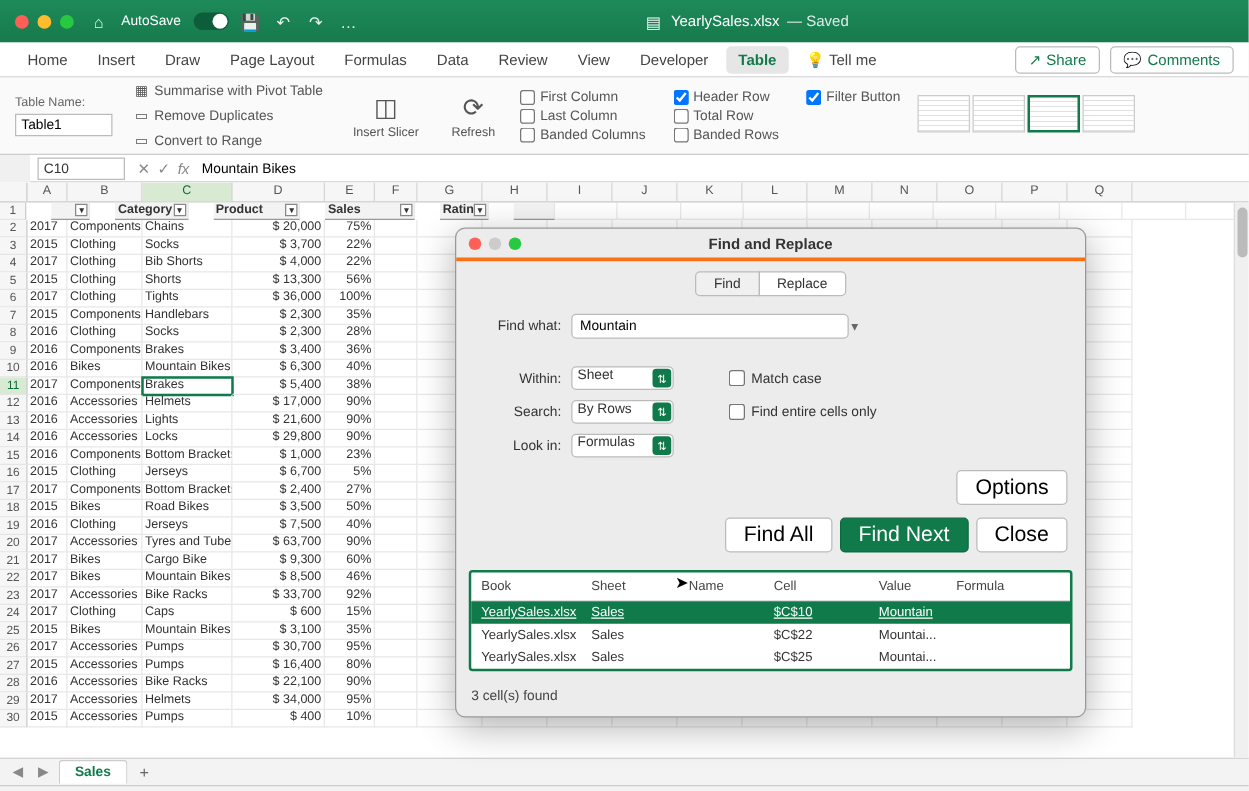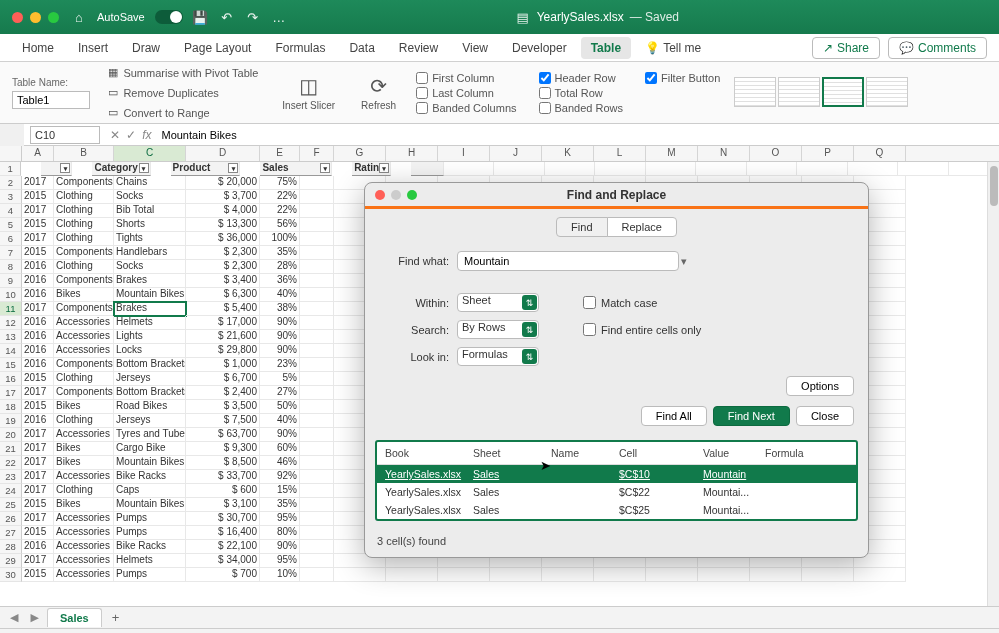--- a/index.html
+++ b/index.html
@@ -87,21 +87,21 @@
 .dlg-tab:first-child { border-radius: 4px 0 0 4px; }
 .dlg-tab:last-child { border-radius: 0 4px 4px 0; margin-left: -1px; }
 .dlg-tab.active { background: #f0f0f0; }
 .dlg-row { display: flex; align-items: center; padding: 4px 18px; gap: 8px; }
 .dlg-label { width: 66px; text-align: right; font-size: 11px; color: #333; }
 .dlg-input { flex: 1; max-width: 228px; height: 20px; border: 1px solid #bbb; border-radius: 4px; padding: 0 6px; font-size: 11px; background: #fff; }
 .dlg-select { width: 82px; height: 19px; border: 1px solid #bbb; border-radius: 4px; padding: 0 4px; font-size: 11px; background: #fff; position: relative; }
 .dlg-select .arr { position: absolute; right: 1px; top: 1px; width: 15px; height: 15px; background: #117a4b; border-radius: 3px; color: #fff; font-size: 9px; display: flex; align-items: center; justify-content: center; }
 .dlg-check { display: flex; align-items: center; gap: 5px; font-size: 11px; margin-left: 36px; }
 .dlg-buttons { display: flex; justify-content: flex-end; gap: 6px; padding: 6px 14px 10px; }
-.dlg-btn { padding: 3px 14px; border: 1px solid #bbb; border-radius: 4px; background: #fff; font-size: 11px; }
+.dlg-btn { padding: 3px 14px; border: 1px solid #bbb; border-radius: 4px; background: #fff; font-size: 17px; }
 .dlg-btn.primary { background: #117a4b; color: #fff; border-color: #0d6a40; }
 .results { border: 2px solid #117a4b; border-radius: 3px; background: #fff; margin: 4px 10px 8px; }
 .res-head { display: flex; padding: 5px 8px; font-size: 10.5px; color: #444; border-bottom: 1px solid #ddd; }
 .res-row { display: flex; padding: 3px 8px; font-size: 10.5px; }
 .res-row.sel { background: #117a4b; color: #fff; }
 .res-row.sel .rc { text-decoration: underline; }
 .rc1{width:88px}.rc2{width:78px}.rc3{width:68px}.rc4{width:84px}.rc5{width:62px}.rc6{flex:1}
 .res-footer { padding: 6px 12px 10px; font-size: 11px; color: #444; }
 .cursor-arrow { position: absolute; left: 175px; top: 275px; font-size: 13px; color: #000; pointer-events: none; }
 </style>
@@ -301,21 +301,21 @@
         <div class="cell cM"></div>
         <div class="cell cN"></div>
         <div class="cell cO"></div>
         <div class="cell cP"></div>
         <div class="cell cQ"></div>
       </div>
       <div class="grow">
         <div class="rn">4</div>
         <div class="cell cA">2017</div>
         <div class="cell cB">Clothing</div>
-        <div class="cell cC">Bib Total</div>
+        <div class="cell cC">Bib Shorts</div>
         <div class="cell cD r">$  4,000</div>
         <div class="cell cE r">22%</div>
         <div class="cell cF"></div>
         <div class="cell cG"></div>
         <div class="cell cH"></div>
         <div class="cell cI"></div>
         <div class="cell cJ"></div>
         <div class="cell cK"></div>
         <div class="cell cL"></div>
         <div class="cell cM"></div>
@@ -822,21 +822,21 @@
         <div class="cell cN"></div>
         <div class="cell cO"></div>
         <div class="cell cP"></div>
         <div class="cell cQ"></div>
       </div>
       <div class="grow">
         <div class="rn">30</div>
         <div class="cell cA">2015</div>
         <div class="cell cB">Accessories</div>
         <div class="cell cC">Pumps</div>
-        <div class="cell cD r">$    700</div>
+        <div class="cell cD r">$    400</div>
         <div class="cell cE r">10%</div>
         <div class="cell cF"></div>
         <div class="cell cG"></div>
         <div class="cell cH"></div>
         <div class="cell cI"></div>
         <div class="cell cJ"></div>
         <div class="cell cK"></div>
         <div class="cell cL"></div>
         <div class="cell cM"></div>
         <div class="cell cN"></div>

